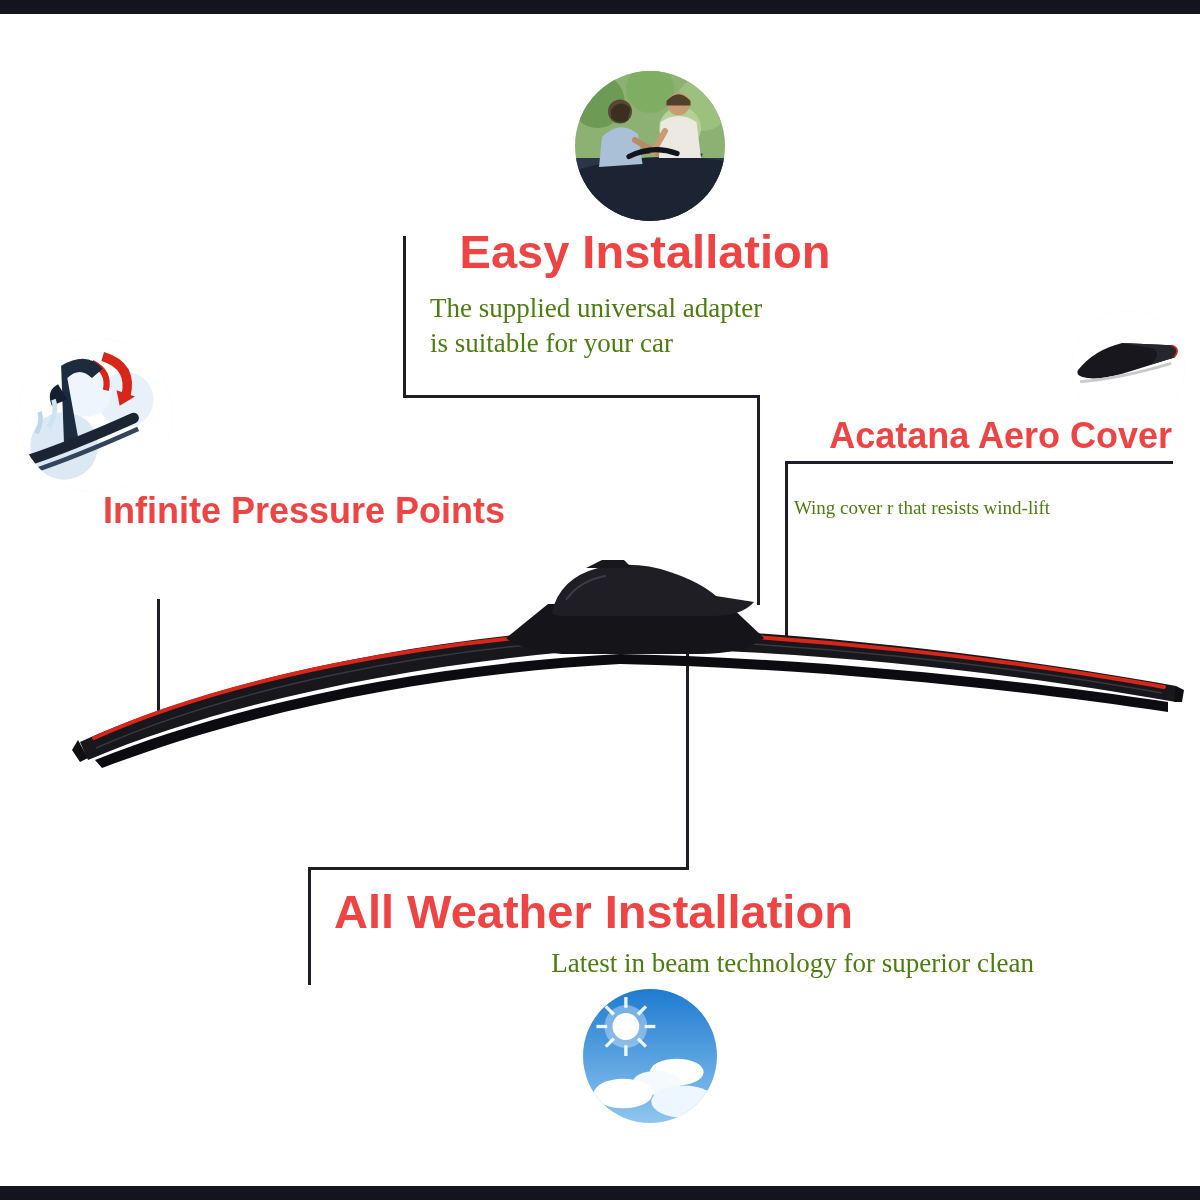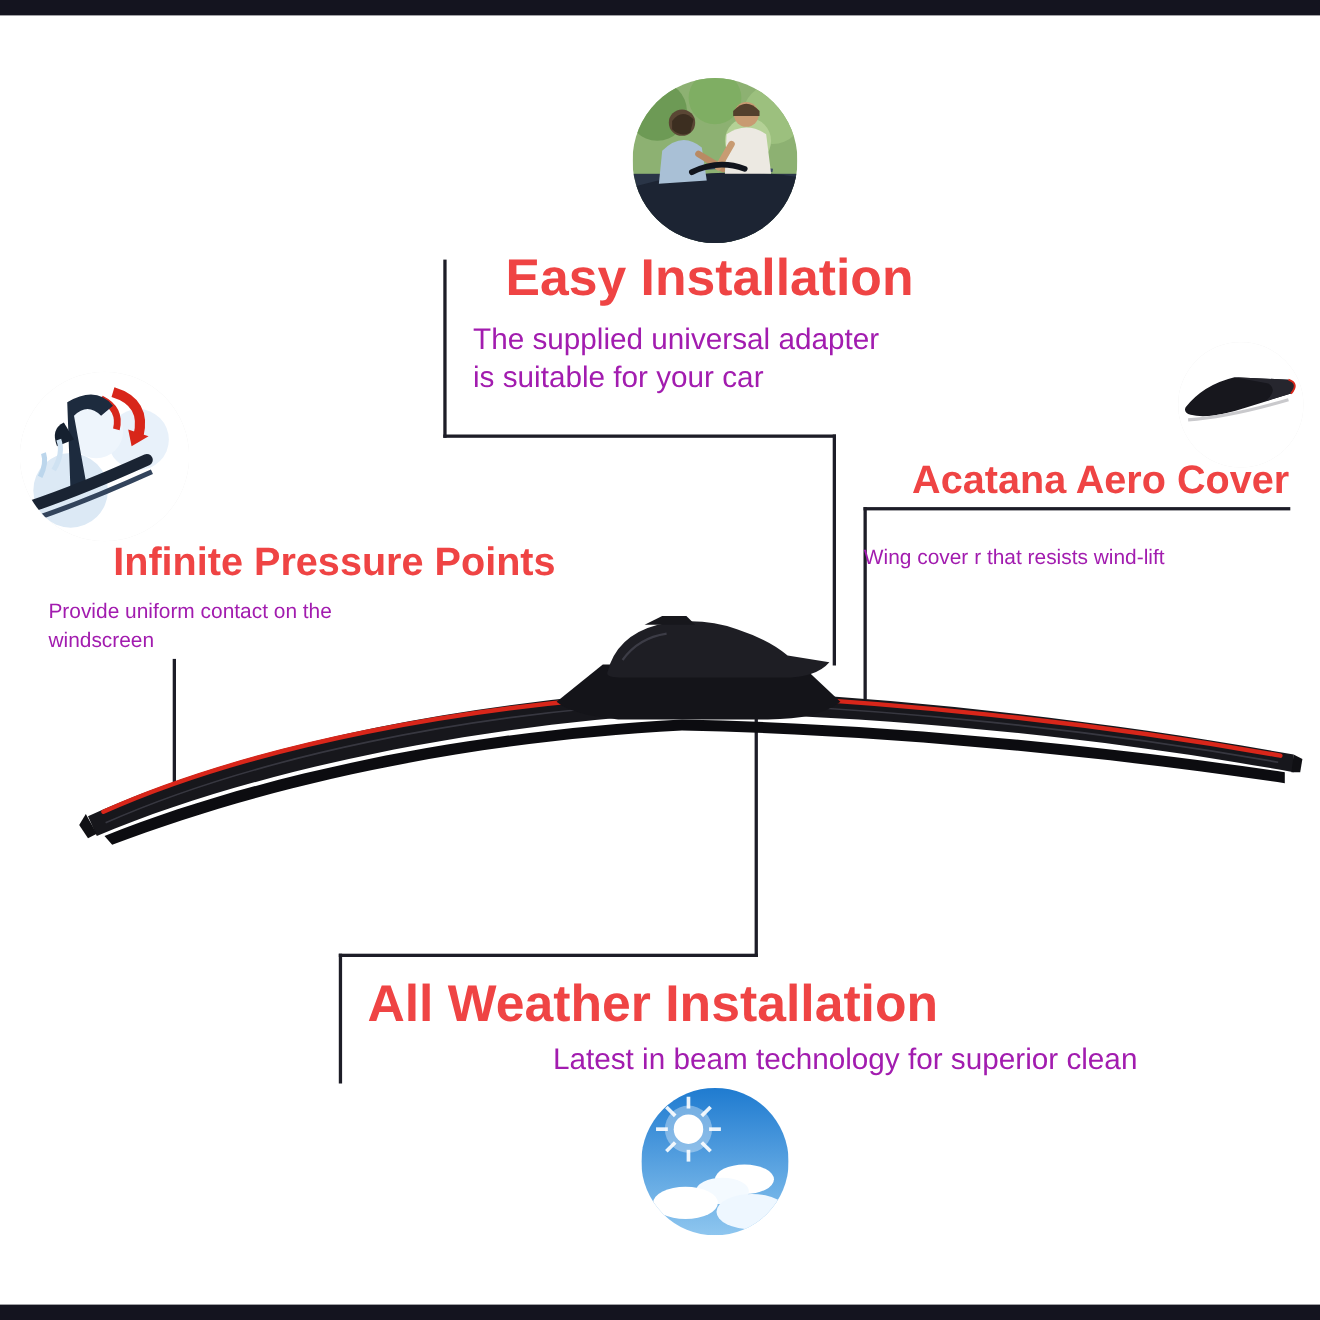--- a/index.html
+++ b/index.html
@@ -11,21 +11,21 @@
   .bar.top { top:0; }
   .bar.bottom { top:1186px; }
 
   .cline { position:absolute; background:#1d1d27; }
 
   .circle { position:absolute; border-radius:50%; overflow:hidden; }
   .circle svg { display:block; width:100%; height:100%; }
   .circle.bordered { box-shadow:0 0 0 1px #ececec inset; }
 
   .title { position:absolute; font-weight:700; color:#ef4444; line-height:1.1; }
-  .sub   { position:absolute; color:#a21caf; font-weight:500; }
+  .sub   { position:absolute; color:#4d7c0f; font-weight:500;font-family:Liberation Serif, serif; }
 
   .t-easy     { left:385px; top:226px; width:520px; text-align:center; font-size:47px; }
   .s-easy     { left:430px; top:291px; width:470px; font-size:27px; line-height:35px; text-align:left; }
 
   .t-aero     { left:672px; top:416px; width:500px; text-align:right; font-size:36px; }
   .s-aero     { left:672px; top:495px; width:500px; text-align:center; font-size:19px; line-height:26px; }
 
   .t-press    { left:44px;  top:491px; width:520px; text-align:center; font-size:36px; }
   .s-press    { left:44px;  top:544px; width:360px; text-align:left; font-size:19px; line-height:26px; }
 
@@ -107,24 +107,20 @@
       <path d="M48 16 Q 60 22 57 34" stroke="#d8261a" stroke-width="4" fill="none"></path>
       <path d="M28 18 Q 45 8 55 20 L 48 26 Q 40 18 32 26 L 40 70 L 30 72 Z" fill="#1d2b3e"></path>
       <path d="M26 30 q -8 4 -4 14 l 10 -4 Z" fill="#15202f"></path>
       <path d="M5 80 Q 35 70 75 52" stroke="#1a2433" stroke-width="7" fill="none" stroke-linecap="round"></path>
       <path d="M8 87 Q 38 77 78 59" stroke="#33445c" stroke-width="3" fill="none"></path>
       <path d="M12 62 q 4 -8 2 -14" stroke="#bcd6ec" stroke-width="3" fill="none"></path>
       <path d="M20 58 q 6 -10 3 -18" stroke="#cfe2f2" stroke-width="3" fill="none"></path>
     </svg>
   </div>
   <div class="title t-press">Infinite Pressure Points</div>
-  <div class="sub s-press">
-    <div>Provide uniform contact on the</div>
-    <div>windscreen</div>
-  </div>
 
   <div class="title t-weather">All Weather Installation</div>
   <div class="sub s-weather">Latest in beam technology for superior clean</div>
   <div class="circle" style="left:583px; top:989px; width:134px; height:134px;">
     <svg viewBox="0 0 100 100">
       <defs>
         <linearGradient id="sky" x1="0" y1="0" x2="0" y2="1">
           <stop offset="0" stop-color="#1f7bd0"></stop>
           <stop offset="1" stop-color="#8ec6ef"></stop>
         </linearGradient>

